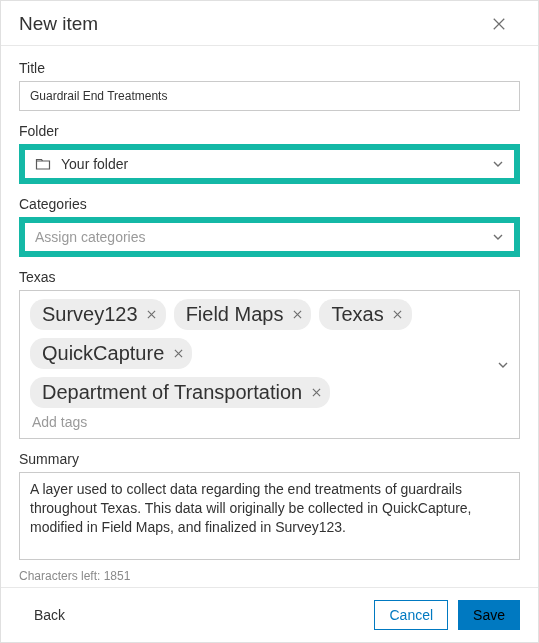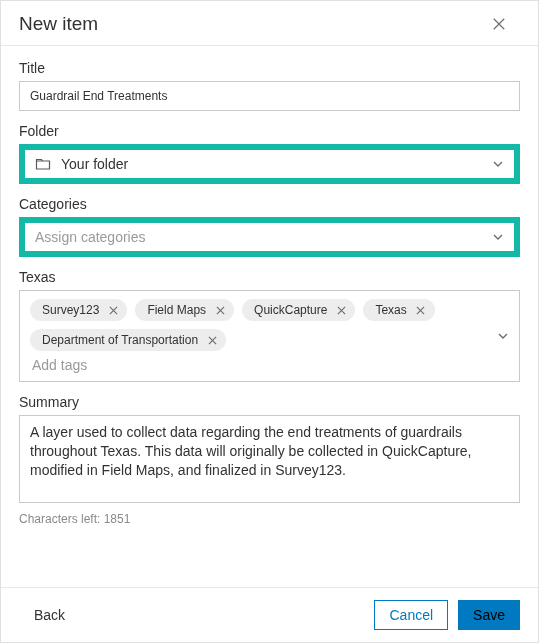--- a/index.html
+++ b/index.html
@@ -97,21 +97,21 @@
     align-items:center;
     padding-right: 26px;
   }
   .tag-chip {
     background: #ededed;
     border-radius: 14px;
     padding: 4px 8px 4px 12px;
     display: inline-flex;
     align-items: center;
     gap: 8px;
-    font-size: 12px;
+    font-size: 20px;
     color: #323232;
   }
   .tag-remove {
     color: #6e6e6e;
     cursor: pointer;
     width: 12px;
     height: 12px;
     display:flex;align-items:center;justify-content:center;
   }
   .tags-chevron {
@@ -232,29 +232,29 @@
         </span>
         <span class="tag-chip">
           <span>Field Maps</span>
           <span class="tag-remove">
             <svg viewBox="0 0 10 10" width="9" height="9" stroke="currentColor" stroke-width="1.3" fill="none">
               <path d="M1 1 L9 9 M9 1 L1 9"></path>
             </svg>
           </span>
         </span>
         <span class="tag-chip">
+          <span>Texas</span>
+          <span class="tag-remove">
+            <svg viewBox="0 0 10 10" width="9" height="9" stroke="currentColor" stroke-width="1.3" fill="none">
+              <path d="M1 1 L9 9 M9 1 L1 9"></path>
+            </svg>
+          </span>
+        </span>
+        <span class="tag-chip">
           <span>QuickCapture</span>
-          <span class="tag-remove">
-            <svg viewBox="0 0 10 10" width="9" height="9" stroke="currentColor" stroke-width="1.3" fill="none">
-              <path d="M1 1 L9 9 M9 1 L1 9"></path>
-            </svg>
-          </span>
-        </span>
-        <span class="tag-chip">
-          <span>Texas</span>
           <span class="tag-remove">
             <svg viewBox="0 0 10 10" width="9" height="9" stroke="currentColor" stroke-width="1.3" fill="none">
               <path d="M1 1 L9 9 M9 1 L1 9"></path>
             </svg>
           </span>
         </span>
         <span class="tag-chip">
           <span>Department of Transportation</span>
           <span class="tag-remove">
             <svg viewBox="0 0 10 10" width="9" height="9" stroke="currentColor" stroke-width="1.3" fill="none">

